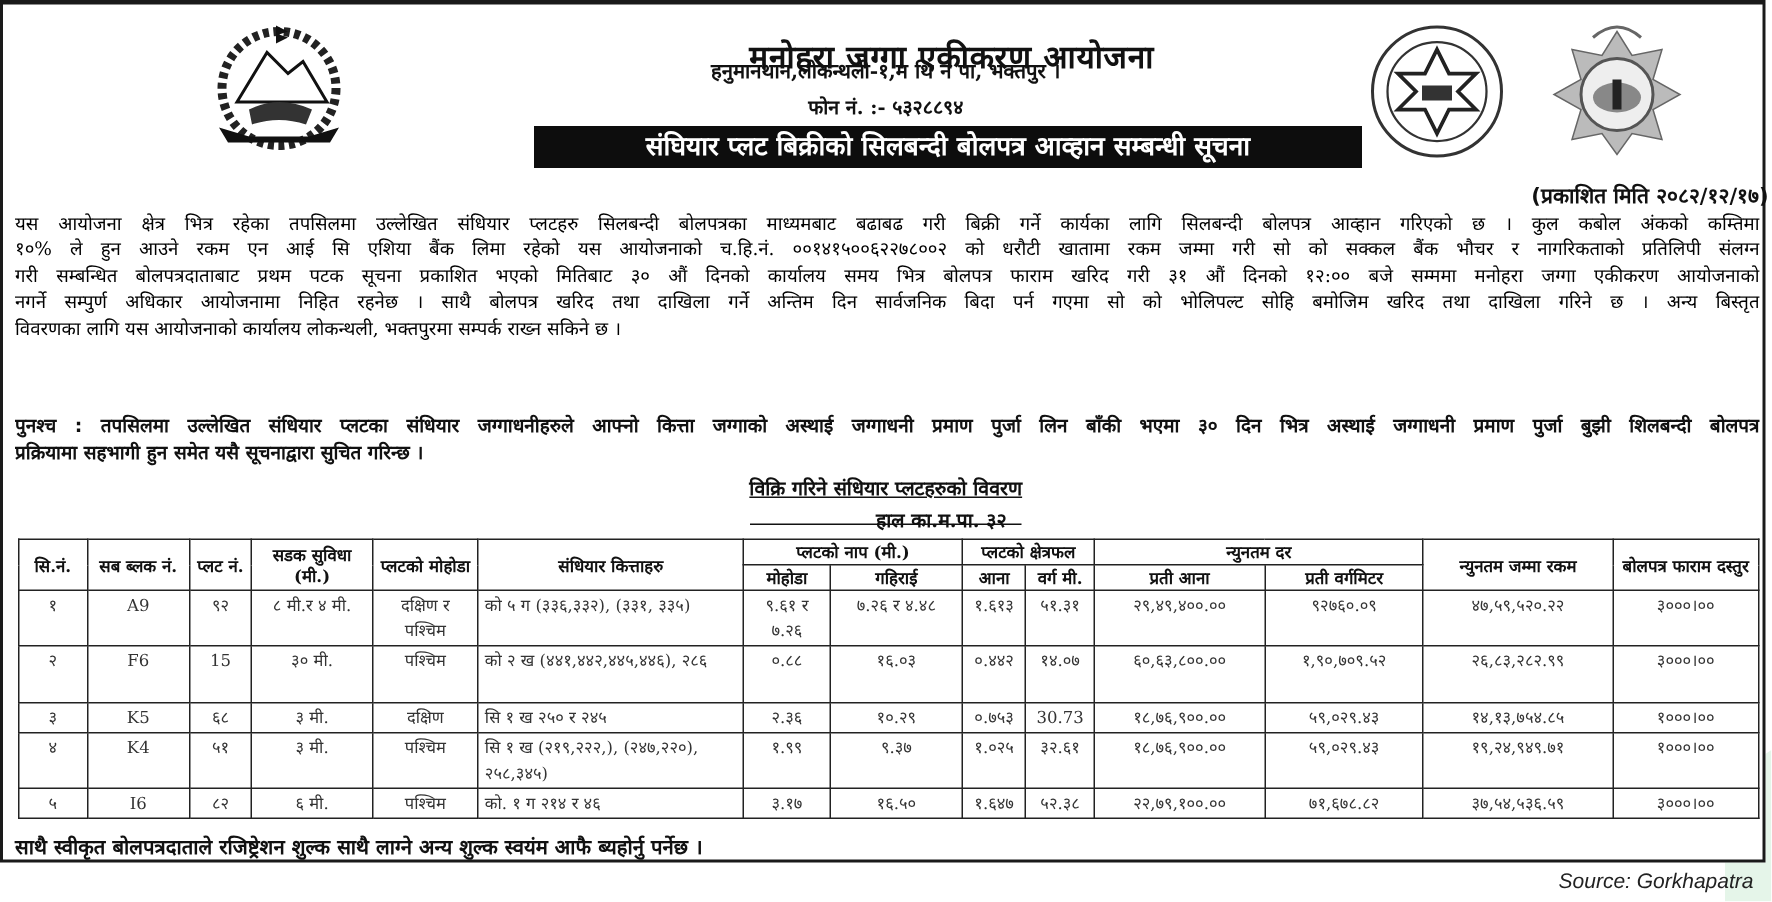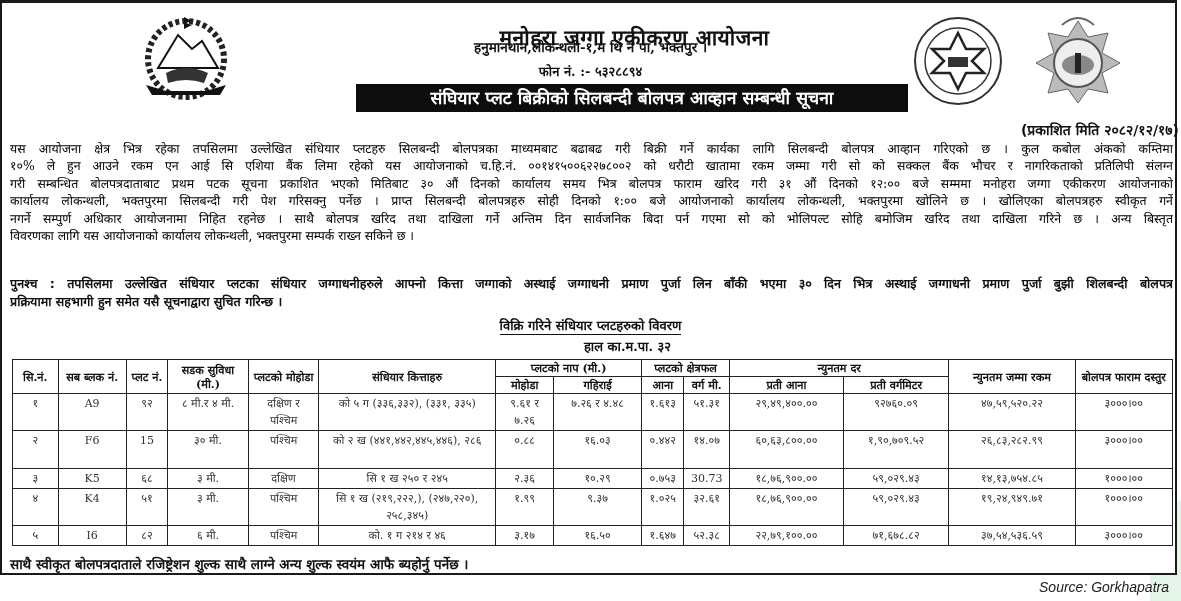--- a/index.html
+++ b/index.html
@@ -48,36 +48,36 @@
   .ps-text {
     position:absolute; left:8px; top:272px; width:1163px;
     font-size:12.6px; line-height:18px; font-weight:bold; font-family:"DejaVu Sans", sans-serif;
   }
   .ps-text .line { display:block; white-space:nowrap; overflow:hidden; text-align:justify; text-align-last:justify; }
   .ps-text .line.last { text-align-last:left; }
   .table-title {
     position:absolute; left:0; width:1177px; top:313px; text-align:center;
     font-size:13px; font-weight:bold;
   }
-  .table-title span { border-bottom:1.5px solid #111; padding-bottom:1px; }
+  .table-title span { border-bottom:1.5px solid #111; padding-bottom:15px;text-decoration:underline; }
   .table-sub {
     position:absolute; left:0; width:1177px; top:334px; text-align:center;
     font-size:13px; font-weight:bold;margin-left:37px;
   }
   table.plots {
     position:absolute; left:10px; top:356px; width:1161px;
     border-collapse:collapse; table-layout:fixed;
     font-size:11px;
   }
   table.plots th, table.plots td {
     border:1px solid #222; padding:1px 4px; vertical-align:top; text-align:center;
   }
   table.plots th { font-weight:bold; font-size:11.2px; line-height:14px; vertical-align:middle; }
   table.plots td { line-height:17px; color:#333; }
-  table.plots td.left { text-align:center; }
+  table.plots td.left { text-align:left; }
   .footer-note {
     position:absolute; left:8px; top:552px; width:1160px;
     font-size:13.5px; font-weight:bold; font-family:"DejaVu Sans", sans-serif;
   }
   .source {
     position:absolute; right:12px; top:579px;
     font-family:"Liberation Sans", sans-serif; font-style:italic; font-size:14px; color:#222;
   }
   .watermark {
     position:absolute; pointer-events:none; opacity:0.12;
@@ -124,21 +124,20 @@
     </svg>
 
     <div class="banner">संघियार प्लट बिक्रीको सिलबन्दी बोलपत्र आव्हान सम्बन्धी सूचना</div>
     <div class="pubdate">(प्रकाशित मिति २०८२/१२/१७)</div>
   </div>
 
   <div class="body-text">
     <span class="line">यस आयोजना क्षेत्र भित्र रहेका तपसिलमा उल्लेखित संधियार प्लटहरु सिलबन्दी बोलपत्रका माध्यमबाट बढाबढ गरी बिक्री गर्ने कार्यका लागि सिलबन्दी बोलपत्र आव्हान गरिएको छ । कुल कबोल अंकको कम्तिमा</span>
     <span class="line">१०% ले हुन आउने रकम एन आई सि एशिया बैंक लिमा रहेको यस आयोजनाको च.हि.नं. ००१४१५००६२२७८००२ को धरौटी खातामा रकम जम्मा गरी सो को सक्कल बैंक भौचर र नागरिकताको प्रतिलिपी संलग्न</span>
     <span class="line">गरी सम्बन्धित बोलपत्रदाताबाट प्रथम पटक सूचना प्रकाशित भएको मितिबाट ३० औं दिनको कार्यालय समय भित्र बोलपत्र फाराम खरिद गरी ३१ औं दिनको  १२:०० बजे सम्ममा मनोहरा जग्गा एकीकरण आयोजनाको</span>
-    <span class="line">कार्यालय लोकन्थली, भक्तपुरमा सिलबन्दी गरी पेश गरिसक्नु पर्नेछ । प्राप्त सिलबन्दी बोलपत्रहरु सोही दिनको १:०० बजे आयोजनाको कार्यालय लोकन्थली, भक्तपुरमा खोलिने छ । खोलिएका बोलपत्रहरु स्वीकृत गर्ने</span>
     <span class="line">नगर्ने सम्पुर्ण अधिकार आयोजनामा निहित रहनेछ । साथै बोलपत्र खरिद तथा दाखिला गर्ने अन्तिम दिन सार्वजनिक बिदा पर्न गएमा सो को भोलिपल्ट सोहि बमोजिम खरिद तथा दाखिला गरिने छ । अन्य बिस्तृत</span>
     <span class="line last">विवरणका लागि यस आयोजनाको कार्यालय लोकन्थली, भक्तपुरमा सम्पर्क राख्न सकिने छ ।</span>
   </div>
 
   <div class="ps-text">
     <span class="line">पुनश्च : तपसिलमा उल्लेखित संधियार प्लटका संधियार जग्गाधनीहरुले आफ्नो कित्ता जग्गाको अस्थाई जग्गाधनी प्रमाण पुर्जा लिन बाँकी भएमा ३० दिन भित्र अस्थाई जग्गाधनी प्रमाण पुर्जा बुझी शिलबन्दी बोलपत्र</span>
     <span class="line last">प्रक्रियामा सहभागी हुन समेत यसै सूचनाद्वारा सुचित गरिन्छ ।</span>
   </div>
 
   <div class="table-title"><span>विक्रि गरिने संधियार प्लटहरुको विवरण</span></div>

